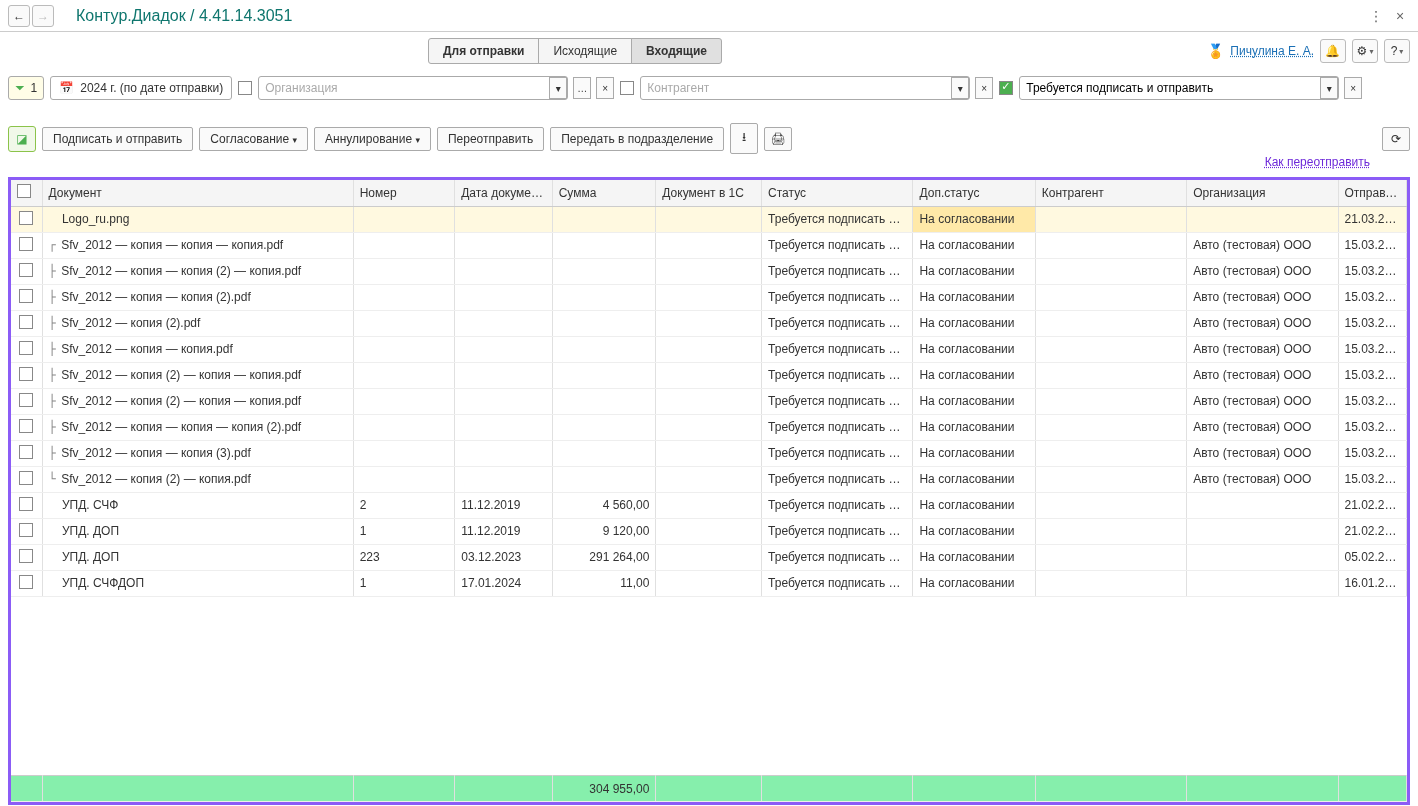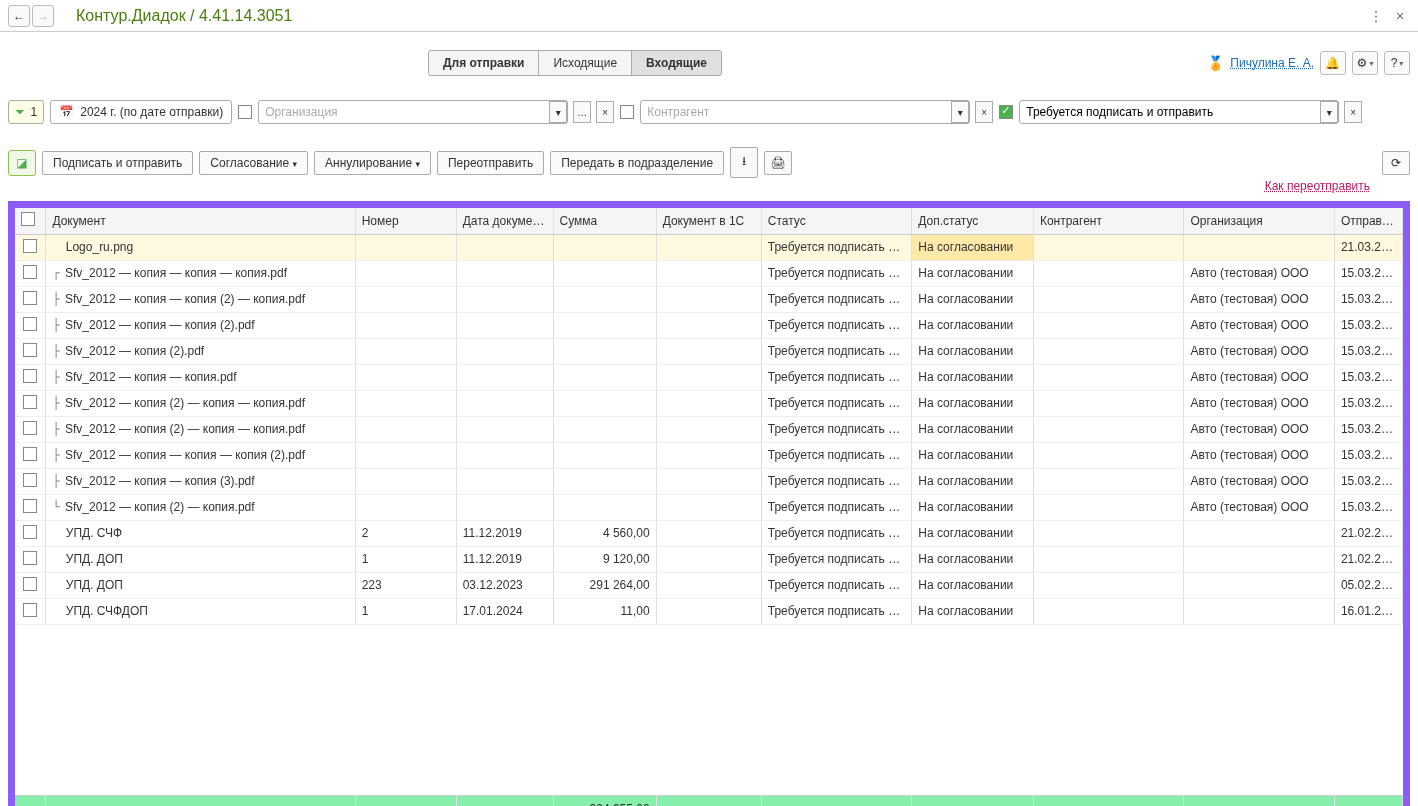--- a/index.html
+++ b/index.html
@@ -1,24 +1,24 @@
 <!DOCTYPE html>
 <html><head>
 <meta charset="utf-8">
 <style>
   * { box-sizing: border-box; }
   body { margin: 0; font-family: Arial, sans-serif; font-size: 12px; color: #333; background: #fff; }
   .titlebar { display: flex; align-items: center; padding: 4px 8px; border-bottom: 1px solid #ccc; height: 32px; }
   .nav-btn { width: 22px; height: 22px; border: 1px solid #bbb; background: #fafafa; border-radius: 3px; margin-right: 2px; display: flex; align-items: center; justify-content: center; cursor: pointer; font-size: 12px; }
-  .title { margin-left: 20px; font-size: 16px; color: #4d7c0f; flex: 1; }
+  .title { margin-left: 20px; font-size: 16px; color: #0f766e; flex: 1; }
   .close-btn { width: 20px; height: 20px; display: flex; align-items: center; justify-content: center; cursor: pointer; color: #666; font-size: 14px; }
   .more-btn { width: 20px; height: 20px; display: flex; align-items: center; justify-content: center; cursor: pointer; color: #666; font-size: 14px; margin-right: 4px; }
 
   .tabbar { display: flex; align-items: center; padding: 6px 8px 8px 8px; }
-  .tabs { display: flex; margin: 12px auto; }
+  .tabs { display: flex; margin: 0 auto; }
   .tab { padding: 5px 14px; border: 1px solid #aaa; background: #f5f5f5; cursor: pointer; margin-left: -1px; }
   .tab:first-child { border-radius: 3px 0 0 3px; margin-left: 0; }
   .tab:last-child { border-radius: 0 3px 3px 0; }
   .tab.active { background: #e0e0e0; font-weight: bold; }
   .userbox { display: flex; align-items: center; gap: 6px; }
   .user-link { color: #1a6fb5; text-decoration: underline dotted; cursor: pointer; }
   .icon-btn { width: 26px; height: 24px; border: 1px solid #bbb; border-radius: 3px; background: #fafafa; display: flex; align-items: center; justify-content: center; cursor: pointer; }
   .icon-btn.caret::after { content:"▾"; font-size:8px; margin-left:2px; color:#666;}
 
   .filterbar { display: flex; align-items: center; padding: 4px 8px; gap: 6px; }
@@ -29,24 +29,24 @@
   .chk { width: 14px; height: 14px; border: 1px solid #888; background: #fff; display: inline-block; }
   .chk.green { background: #4caf50; position: relative; }
   .chk.green::after { content: "✓"; color: #fff; font-size: 11px; position: absolute; top: -2px; left: 1px; }
   .txt-input { border: none; outline: none; flex: 1; padding: 0 6px; font-size: 12px; min-width: 0; }
   .txt-input::placeholder { color: #aaa; }
   .mini-btn { width: 18px; height: 22px; border: 1px solid #aaa; background: #fafafa; display: flex; align-items: center; justify-content: center; font-size: 10px; cursor: pointer; margin-left: -1px; }
 
   .toolbar { display: flex; align-items: center; padding: 4px 8px 8px 8px; gap: 6px; }
   .btn { padding: 4px 10px; border: 1px solid #aaa; border-radius: 2px; background: #fafafa; cursor: pointer; white-space: nowrap; }
   .btn.sq { width: 28px; padding: 4px 0; text-align: center; }
-  .link { color: #be185d; text-decoration: underline dotted; cursor: pointer; margin-left: auto; margin-right: 6px; margin-top: 47px;}
+  .link { color: #6d28d9; text-decoration: underline dotted; cursor: pointer; margin-left: auto; margin-right: 6px; margin-top: 47px;}
   .sq-green { width: 28px; height: 26px; border: 1px solid #8bc34a; border-radius: 3px; background: #f1f8e9; display: flex; align-items: center; justify-content: center; }
 
-  .table-wrap { border: 7px solid #8b5cf6; margin: 0 8px; height: 628px; display: flex; flex-direction: column; overflow: hidden; }
+  .table-wrap { border: 3px solid #8b5cf6; margin: 0 8px; height: 628px; display: flex; flex-direction: column; overflow: hidden; }
   table { border-collapse: collapse; width: 100%; table-layout: fixed; }
   th, td { border-right: 1px solid #e0e0e0; padding: 4px 6px; text-align: left; overflow: hidden; white-space: nowrap; text-overflow: ellipsis; font-size: 12px; }
   th { background: #f5f5f5; border-bottom: 1px solid #ccc; font-weight: normal; color: #333; height: 26px; }
   td { border-bottom: 1px solid #eee; height: 23px; }
   tr.sel td { background: #fff9e0; }
   tr.sel td.substatus { background: #ffe9a8; }
   .col-chk { width: 30px; text-align: center; }
   .col-doc { width: 300px; }
   .col-num { width: 98px; }
   .col-date { width: 94px; }

